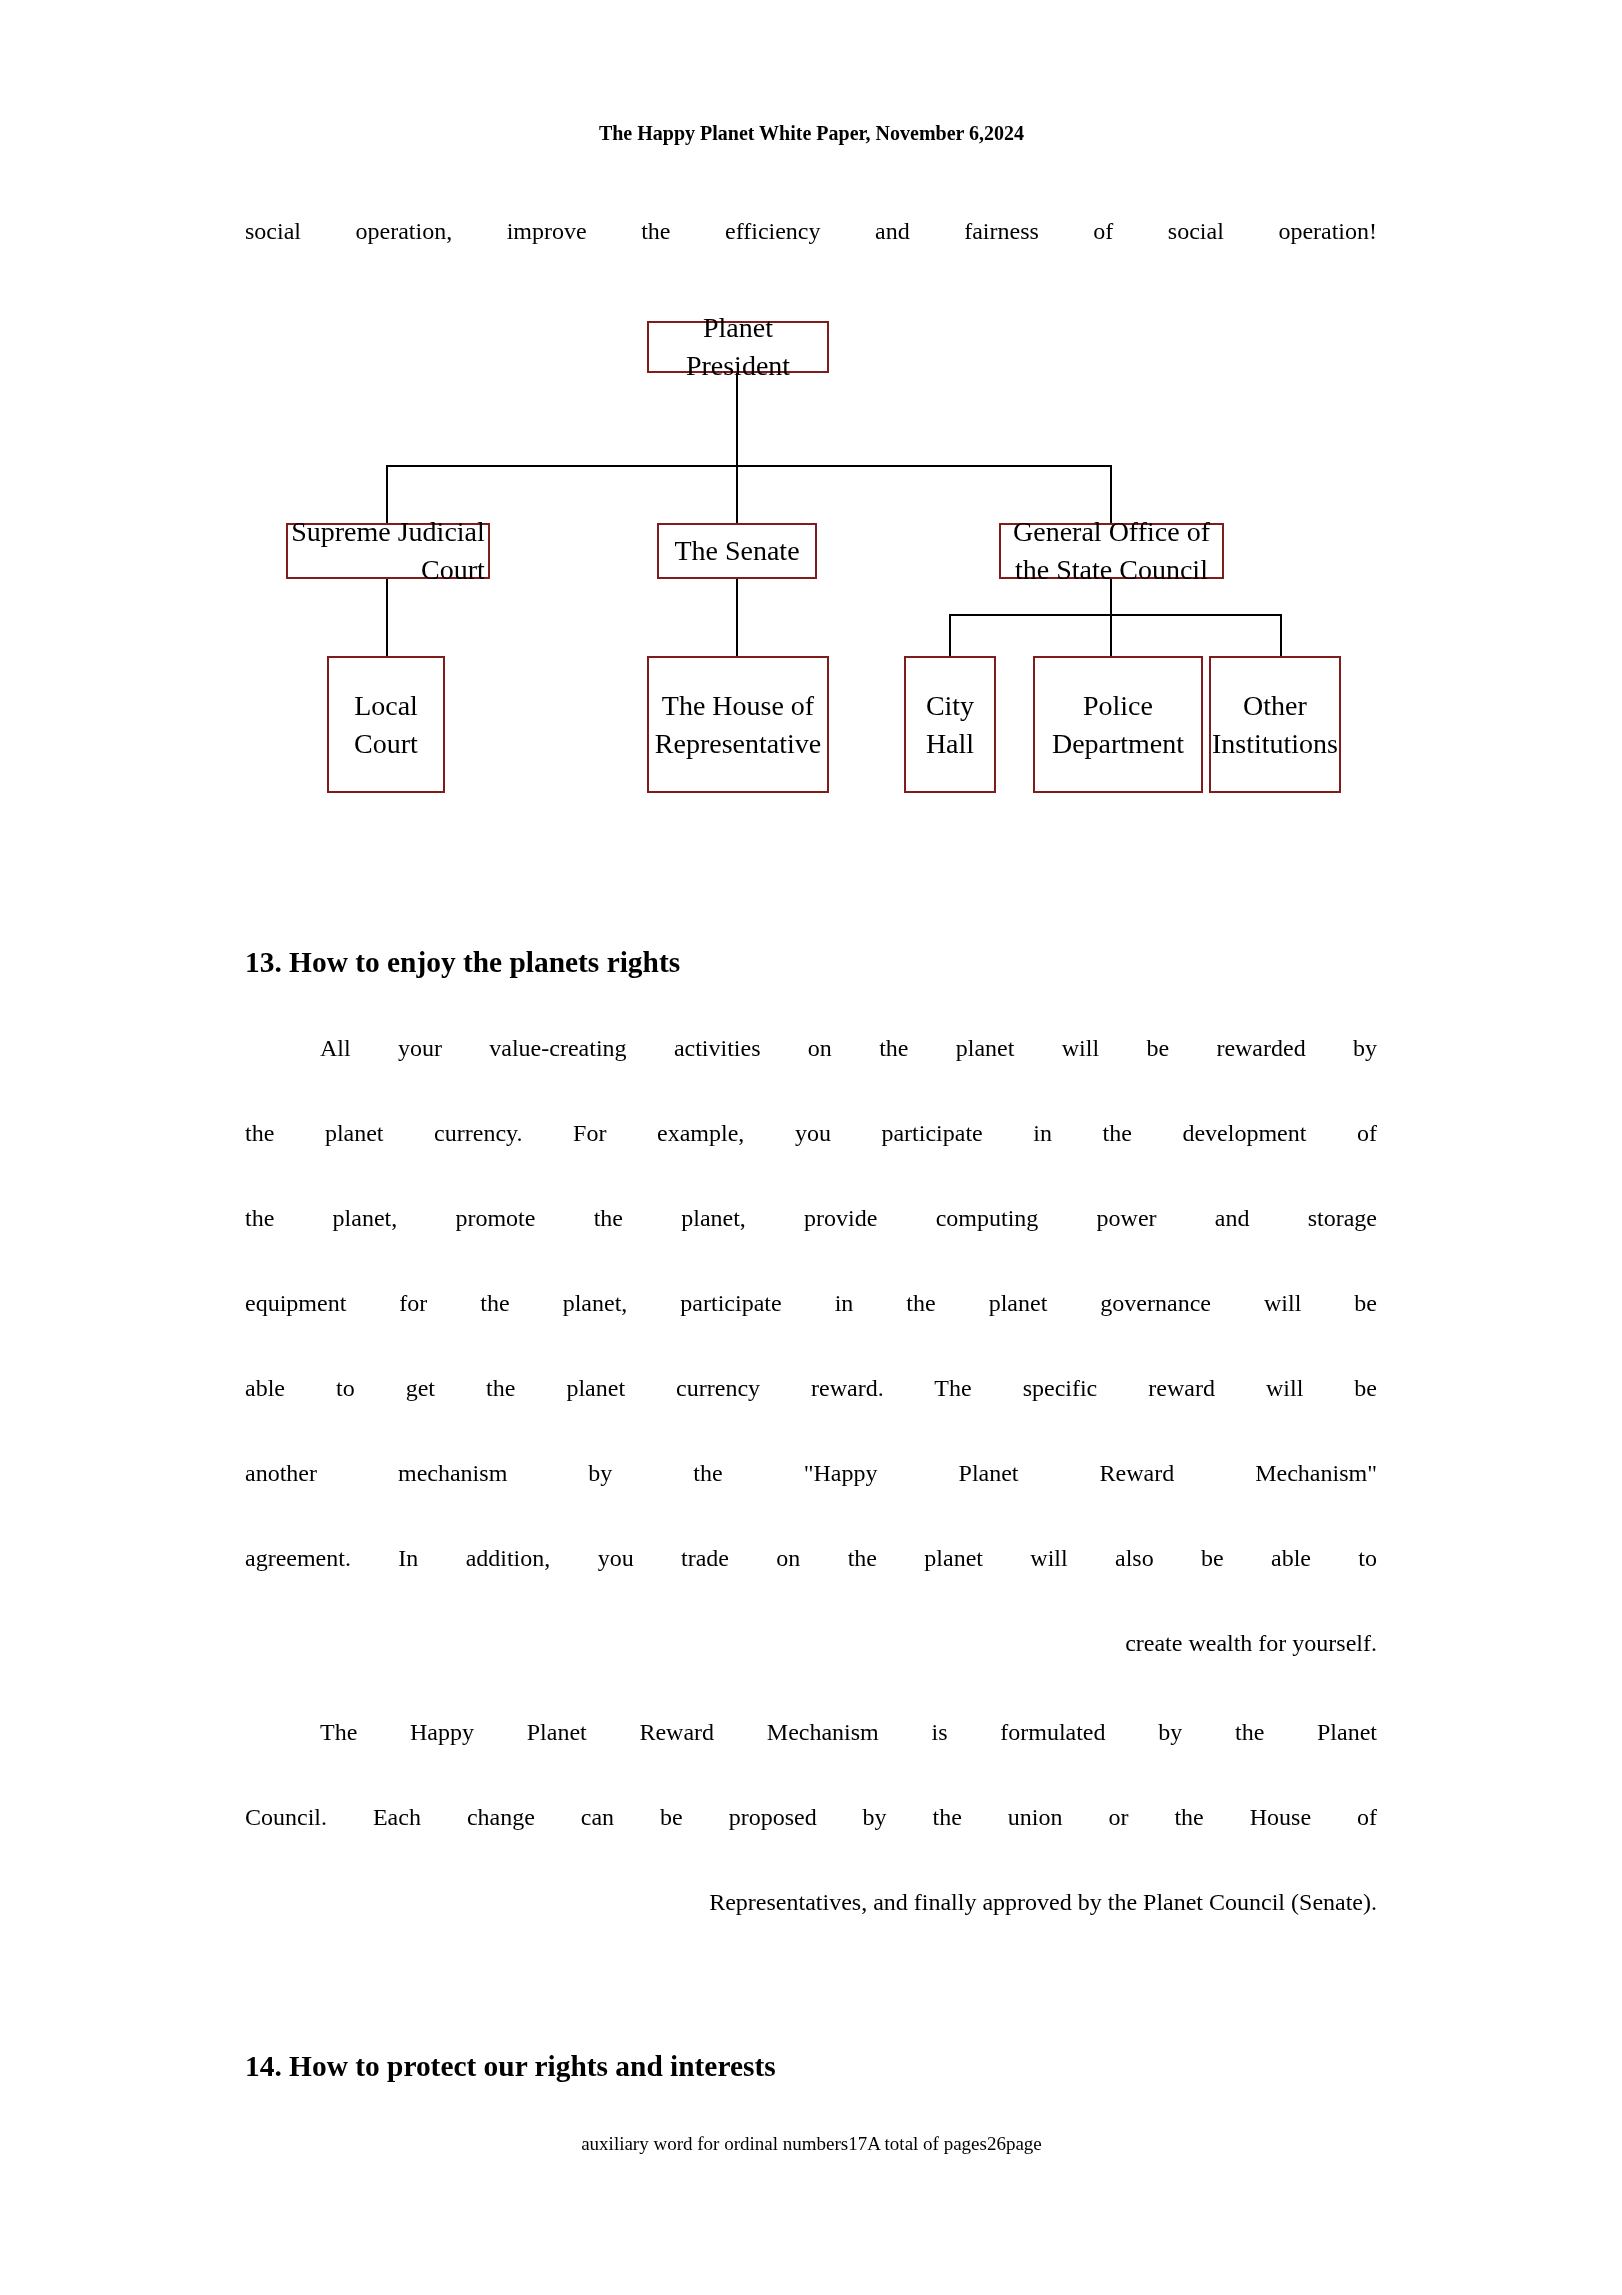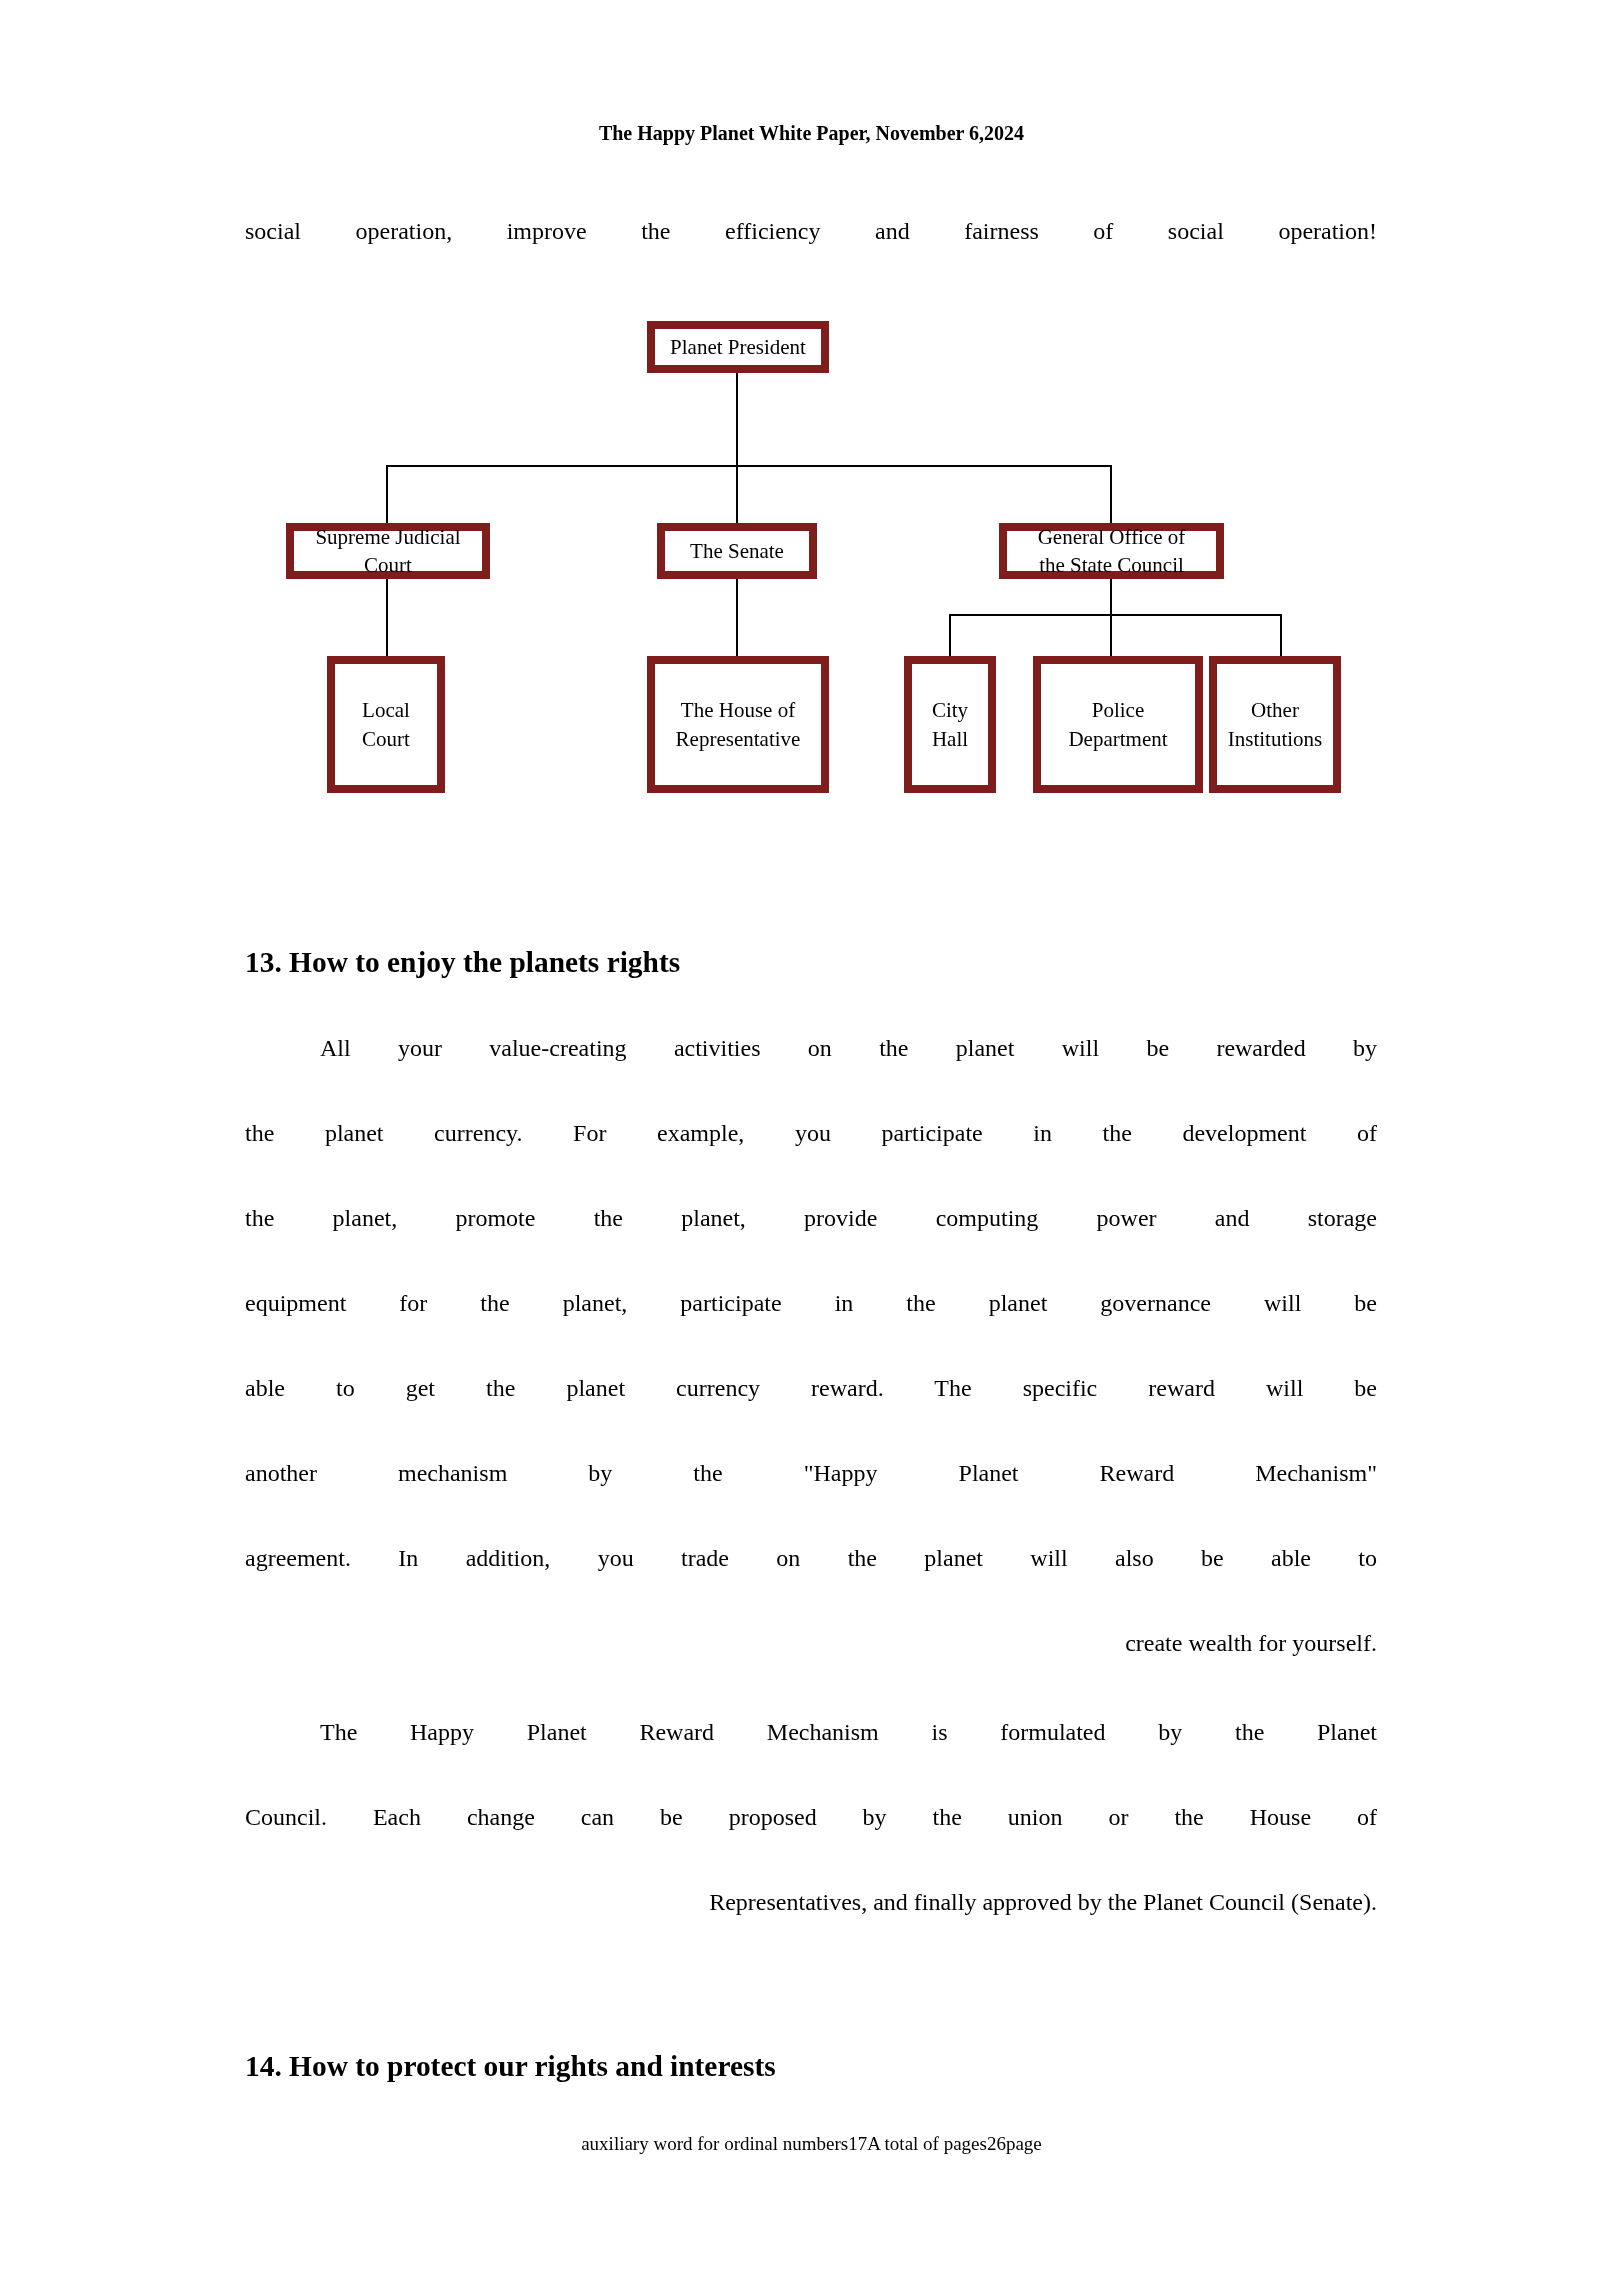--- a/index.html
+++ b/index.html
@@ -36,37 +36,37 @@
   
   .chart{
     position:absolute;
     top:0;
     left:0;
     width:1623px;
     height:851px;
   }
   .node{
     position:absolute;
-    border:8px solid #7f1d1d;
+    border:2px solid #7f1d1d;
     background:#ffffff;
     display:flex;
     align-items:center;
     justify-content:center;
     text-align:center;
-    font-size:21px;
+    font-size:28px;
     line-height:1.35;
     white-space:pre-line;
     box-sizing:border-box;
   }
   .cline{
     position:absolute;
     background:#000000;
   }
   .n-president{left:647px;top:321px;width:182px;height:52px;}
-  .n-court{left:286px;top:523px;width:204px;height:56px;}
+  .n-court{left:286px;top:523px;width:204px;height:56px;text-align:right;}
   .n-senate{left:657px;top:523px;width:160px;height:56px;}
   .n-office{left:999px;top:523px;width:225px;height:56px;}
   .n-localcourt{left:327px;top:656px;width:118px;height:137px;}
   .n-house{left:647px;top:656px;width:182px;height:137px;}
   .n-cityhall{left:904px;top:656px;width:92px;height:137px;}
   .n-police{left:1033px;top:656px;width:170px;height:137px;}
   .n-other{left:1209px;top:656px;width:132px;height:137px;}
   .l-president-v{left:736px;top:373px;width:2px;height:151px;}
   .l-main-h{left:386px;top:465px;width:726px;height:2px;}
   .l-court-top{left:386px;top:465px;width:2px;height:59px;}

